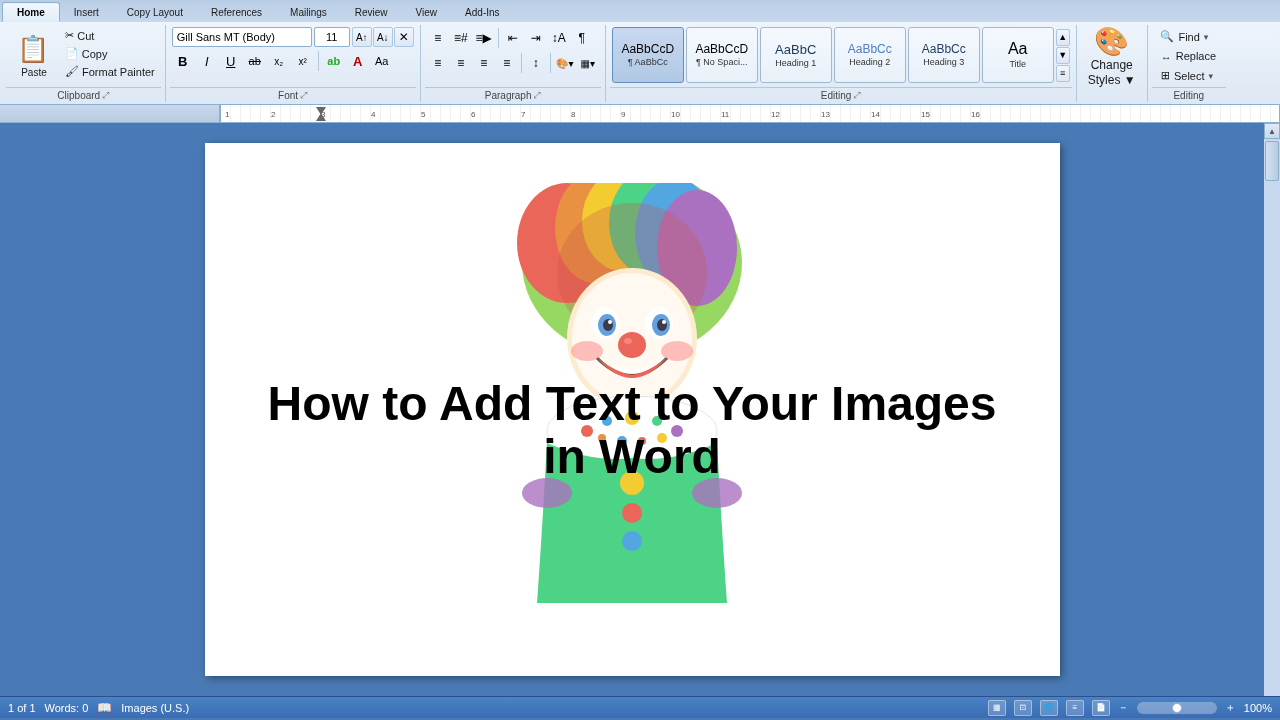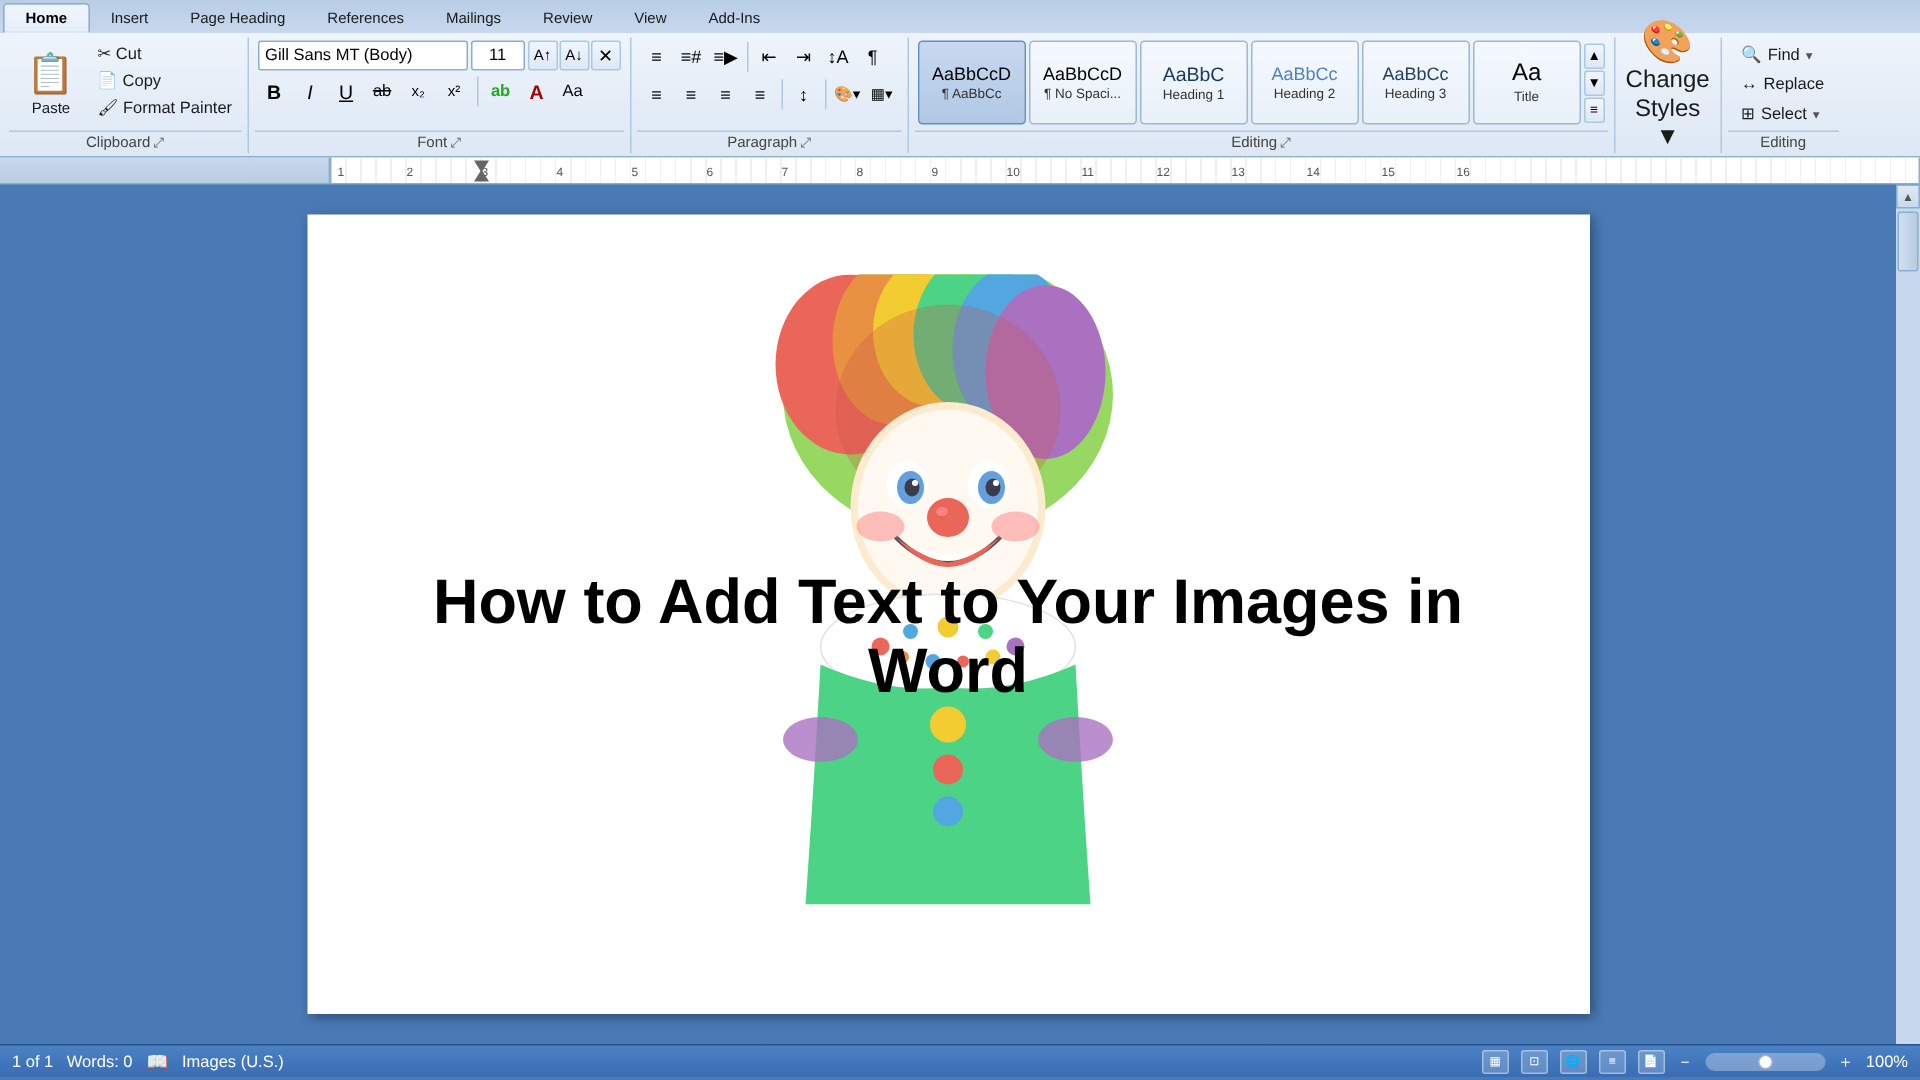--- a/index.html
+++ b/index.html
@@ -459,21 +459,21 @@
       border-radius: 2px;
     }
   </style>
 </head>
 <body>
 
 <div class="ribbon">
   <div class="ribbon-tabs">
     <div class="ribbon-tab active">Home</div>
     <div class="ribbon-tab">Insert</div>
-    <div class="ribbon-tab">Page Heading</div>
+    <div class="ribbon-tab">Copy Layout</div>
     <div class="ribbon-tab">References</div>
     <div class="ribbon-tab">Mailings</div>
     <div class="ribbon-tab">Review</div>
     <div class="ribbon-tab">View</div>
     <div class="ribbon-tab">Add-Ins</div>
   </div>
 
   <div class="ribbon-content">
 
     <div class="ribbon-group">
@@ -608,21 +608,21 @@
       <div class="group-label">
         <span>Editing</span>
         <span class="group-expand">⤢</span>
       </div>
     </div>
 
     <div class="ribbon-group" style="border-right:1px solid #b0c8e0;">
       <div class="group-content">
         <div class="change-styles-btn">
           <div style="font-size:28px;">🎨</div>
-          <div style="font-size:16px; line-height:1.2;">Change<br>Styles ▼</div>
+          <div style="font-size:12px; line-height:1.2;">Change<br>Styles ▼</div>
         </div>
       </div>
       <div class="group-label" style="visibility:hidden;">-</div>
     </div>
 
     <div class="ribbon-group" style="border-right:none;">
       <div class="group-content">
         <div class="editing-btns">
           <div class="editing-btn">
             <span>🔍</span>
@@ -740,21 +740,21 @@
             <circle cx="145" cy="300" r="12" fill="#f1c40f"></circle>
             <circle cx="145" cy="330" r="10" fill="#e74c3c"></circle>
             <circle cx="145" cy="358" r="10" fill="#3498db"></circle>
 
             <ellipse cx="60" cy="310" rx="25" ry="15" fill="#9b59b6" opacity="0.8"></ellipse>
             <ellipse cx="230" cy="310" rx="25" ry="15" fill="#9b59b6" opacity="0.8"></ellipse>
 
           </svg>
         </div>
 
-        <div class="doc-title" style="font-family:'Gill Sans MT','Century Gothic',Arial,sans-serif;font-size:42px;font-weight:900;color:#000;text-align:center;position:absolute;top:195px;left:0;right:0;z-index:3;">How to Add Text to Your Images in Word</div>
+        <div class="doc-title" style="font-family:'Gill Sans MT','Century Gothic',Arial,sans-serif;font-size:48px;font-weight:900;color:#000;text-align:center;position:absolute;top:195px;left:0;right:0;z-index:3;">How to Add Text to Your Images in Word</div>
 
       </div>
     </div>
   </div>
 
   <div class="scrollbar-v">
     <div class="scroll-arrow">▲</div>
     <div class="scroll-thumb"></div>
   </div>
 </div>

